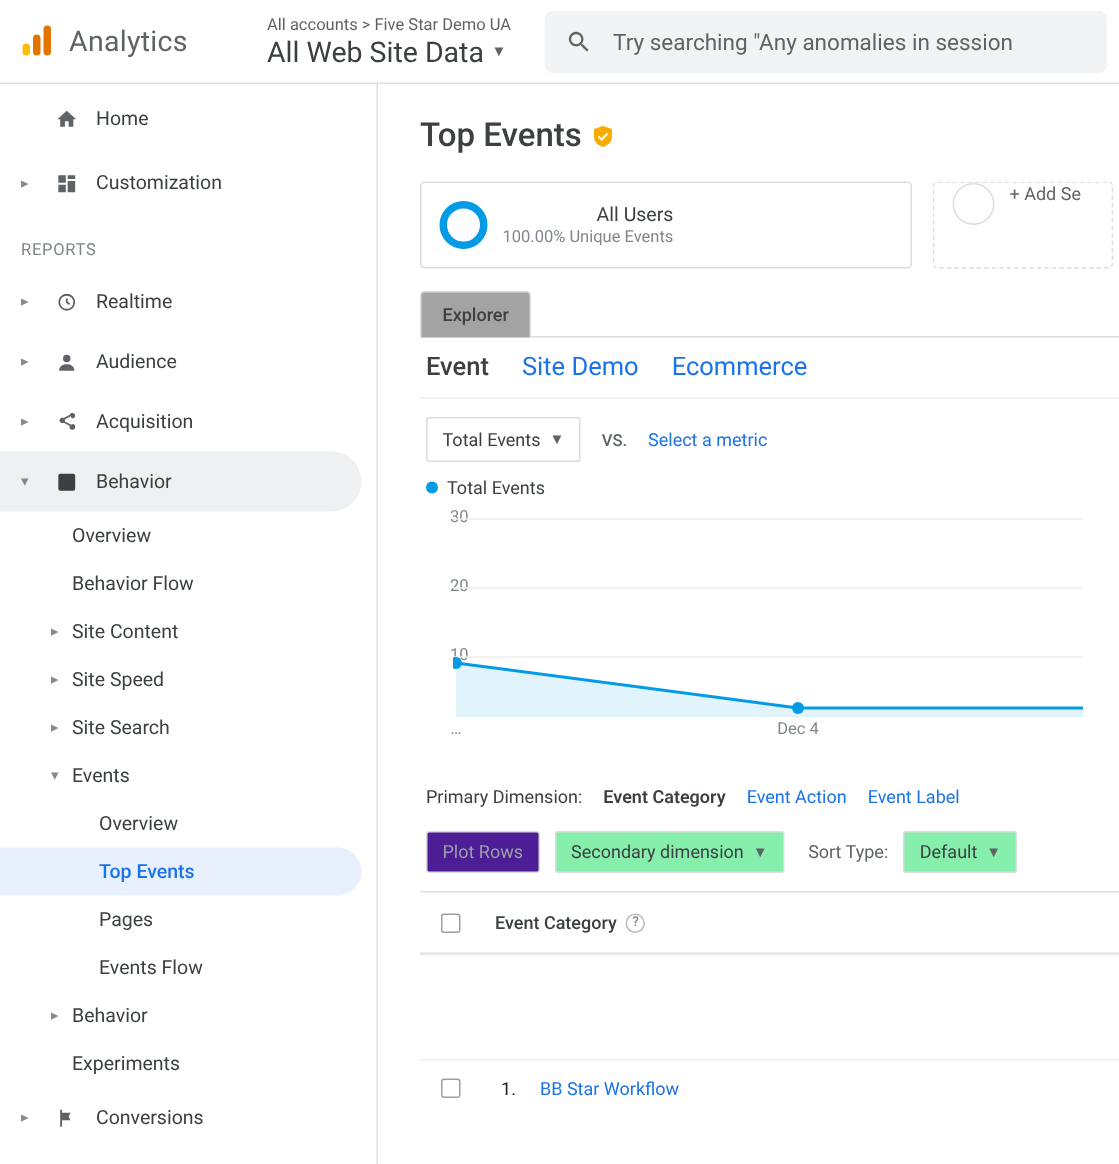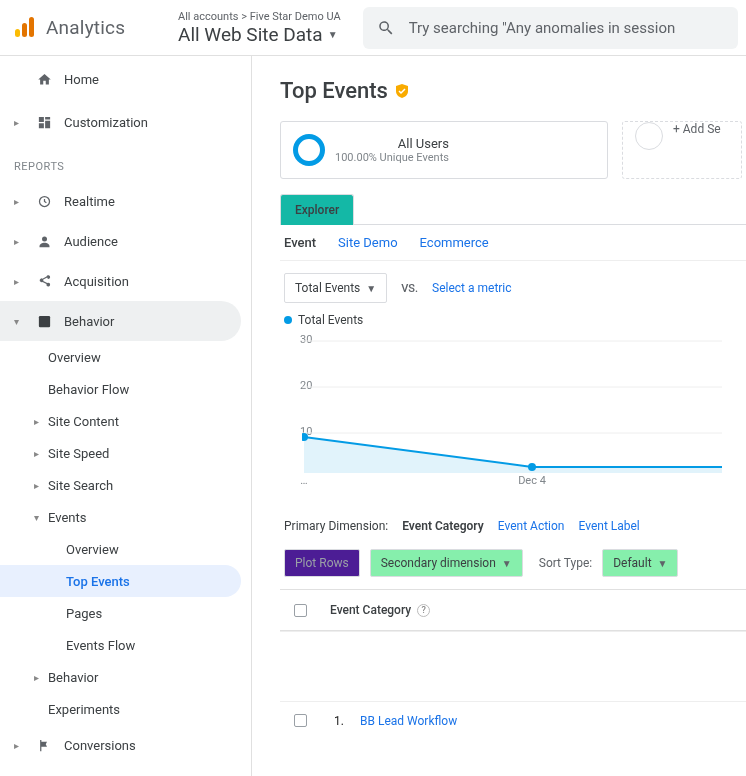--- a/index.html
+++ b/index.html
@@ -37,22 +37,22 @@
     .page-title { font-size:22px; font-weight:500; color:#3c4043; }
     .segments { display:flex; gap:14px; margin-top:18px; }
     .seg-card { border:1px solid #dadce0; border-radius:3px; width:328px; height:58px; display:flex; align-items:center; padding:0 12px; gap:10px; }
     .seg-circle { width:32px; height:32px; border:5px solid #039be5; border-radius:50%; }
     .seg-title { font-size:13px; color:#3c4043; font-weight:400;text-align:right; }
     .seg-sub { font-size:11px; color:#80868b; }
     .seg-add { border:1px dashed #dadce0; border-radius:3px; height:58px; display:flex; padding:0 12px; gap:10px; min-width:120px; }
     .seg-add-circle { width:28px; height:28px; border:1px solid #dadce0; border-radius:50%; }
     .seg-add-lbl { font-size:12px; color:#5f6368; white-space:nowrap; }
     .tabs { margin-top:14px; border-bottom:1px solid #dadce0; }
-    .tab { display:inline-block; border:1px solid #dadce0; border-bottom:none; padding:8px 14px; font-size:12px; font-weight:500; color:#3c4043; border-top-left-radius:3px; border-top-right-radius:3px; background:#14b8a6; position:relative; top:1px; }
-    .subtabs { display:flex; gap:22px; padding:10px 4px; font-size:13px; border-bottom:1px solid #eee; }
+    .tab { display:inline-block; border:1px solid #dadce0; border-bottom:none; padding:8px 14px; font-size:12px; font-weight:500; color:#3c4043; border-top-left-radius:3px; border-top-right-radius:3px; background:#a3a3a3; position:relative; top:1px; }
+    .subtabs { display:flex; gap:22px; padding:10px 4px; font-size:17px; border-bottom:1px solid #eee; }
     .subtab { color:#1a73e8; cursor:pointer; }
     .subtab.active { color:#3c4043; font-weight:500; }
     .metric-row { display:flex; align-items:center; gap:14px; padding:12px 4px 0; }
     .metric-sel { border:1px solid #dadce0; height:30px; display:flex; align-items:center; padding:0 10px; font-size:12px; color:#3c4043; gap:6px; cursor:pointer; border-radius:2px; }
     .vs { font-size:11px; color:#5f6368; font-weight:500; }
     .link { font-size:12px; color:#1a73e8; cursor:pointer; }
     .chart { margin:10px 4px 0; position:relative; }
     .series-lbl { display:flex; align-items:center; gap:6px; font-size:12px; color:#3c4043; padding-bottom:6px; }
     .dot { width:8px; height:8px; background:#039be5; border-radius:50%; }
     .grid { position:relative; height:140px; margin-left:0; }
@@ -317,19 +317,19 @@
             <span class="help">?</span>
           </div>
       </div>
       <div class="tbody">
         <div class="trow spacer"></div>
         <div class="trow">
           <div class="th-cb">
               <div class="cb"></div>
             </div>
           <span class="cell-idx">1.</span>
-          <span class="cell-link">BB Lead Workflow</span>
+          <span class="cell-link">BB Star Workflow</span>
         </div>
       </div>
     </div>
 
   </div>
 </div>
 
 </body></html>

